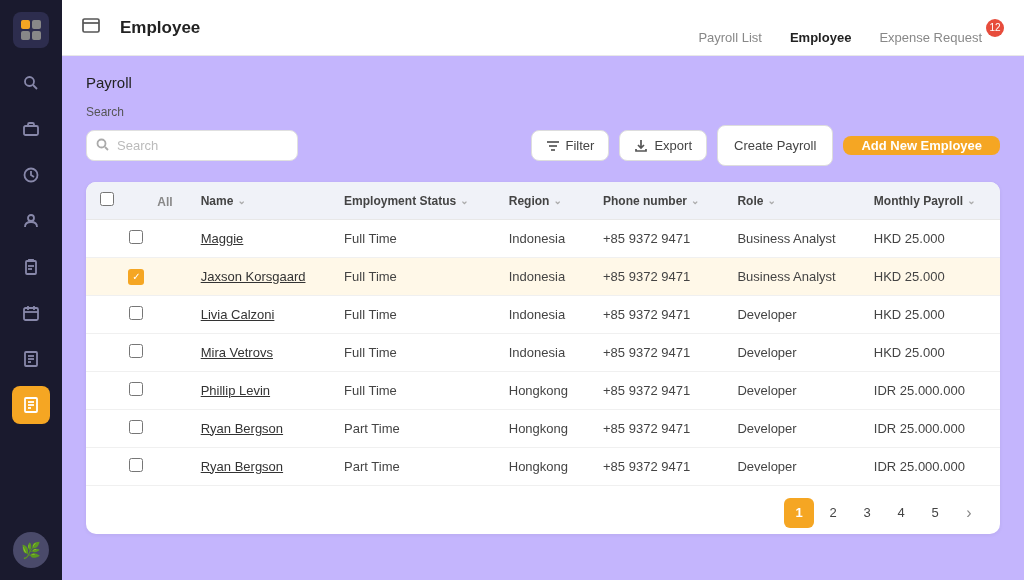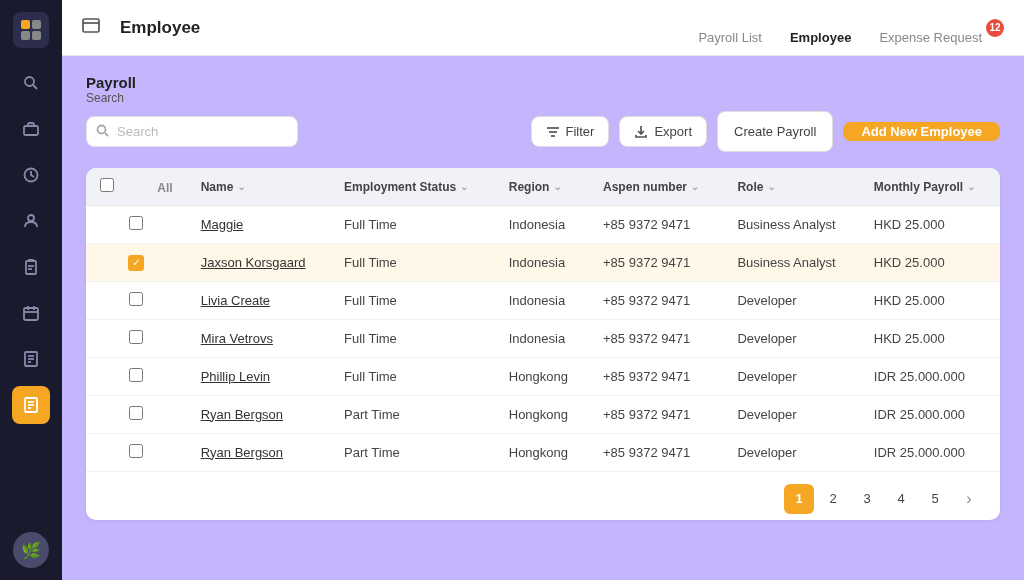--- a/index.html
+++ b/index.html
@@ -98,33 +98,34 @@
       align-items: center;
     }
     .topnav-badge {
       background: #e74c3c;
       color: #fff;
       border-radius: 50%;
       font-size: 10px;
       width: 18px; height: 18px;
       display: inline-flex; align-items: center; justify-content: center;
       margin-left: 4px;
-      font-weight: 700;
+      font-weight: 400;
     }
 
     
     .page-content {
       flex: 1;
       padding: 18px 24px;
       overflow-y: auto;
     }
     .page-heading {
       font-size: 15px;
-      font-weight: 700;
+      font-weight: 400;
       color: #222;
+      margin-bottom: 14px;
     }
     .search-label {
       font-size: 12px;
       color: #555;
       margin-bottom: 6px;
     }
     .search-row {
       display: flex;
       align-items: center;
       gap: 10px;
@@ -439,21 +440,21 @@
                 </span>
             </th>
             <th>
               <span class="col-header">
                   <span>Region</span>
                   <span class="sort-arrow">⌄</span>
                 </span>
             </th>
             <th>
               <span class="col-header">
-                  <span>Aspen number</span>
+                  <span>Phone number</span>
                   <span class="sort-arrow">⌄</span>
                 </span>
             </th>
             <th>
               <span class="col-header">
                   <span>Role</span>
                   <span class="sort-arrow">⌄</span>
                 </span>
             </th>
             <th>
@@ -478,21 +479,21 @@
               <td class="checkbox-cell"><span class="checkbox-checked">✓</span></td>
               <td><a class="employee-link">Jaxson Korsgaard</a></td>
               <td>Full Time</td>
               <td>Indonesia</td>
               <td>+85 9372 9471</td>
               <td>Business Analyst</td>
               <td>HKD 25.000</td>
             </tr>
             <tr>
               <td class="checkbox-cell"><input type="checkbox" class="checkbox" style=""></td>
-              <td><a class="employee-link">Livia Create</a></td>
+              <td><a class="employee-link">Livia Calzoni</a></td>
               <td>Full Time</td>
               <td>Indonesia</td>
               <td>+85 9372 9471</td>
               <td>Developer</td>
               <td>HKD 25.000</td>
             </tr>
             <tr>
               <td class="checkbox-cell"><input type="checkbox" class="checkbox" style=""></td>
               <td><a class="employee-link">Mira Vetrovs</a></td>
               <td>Full Time</td>

